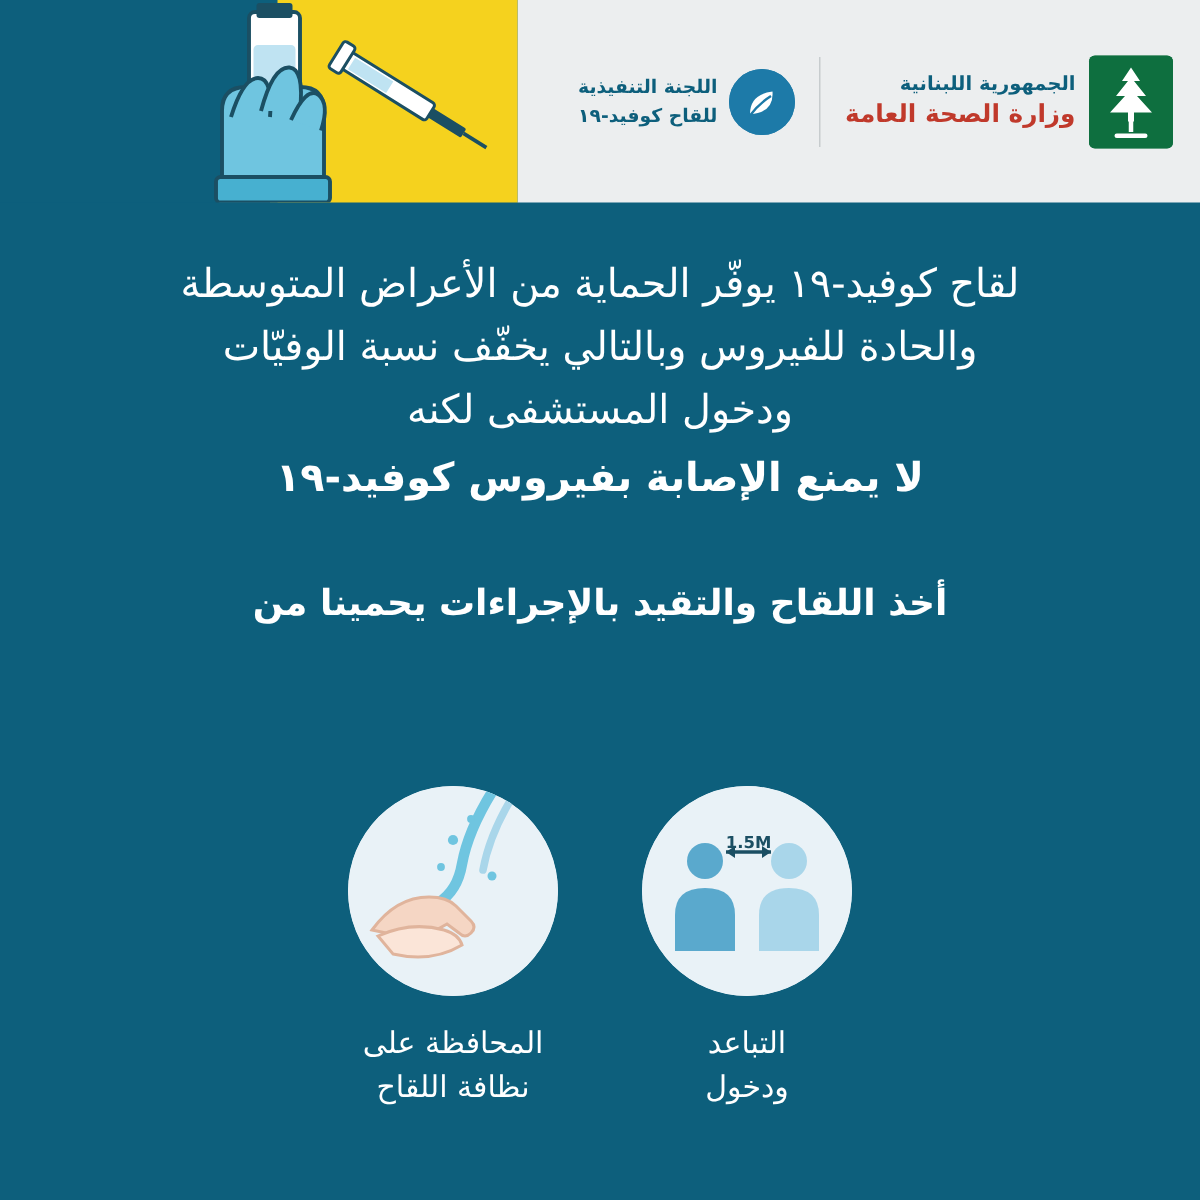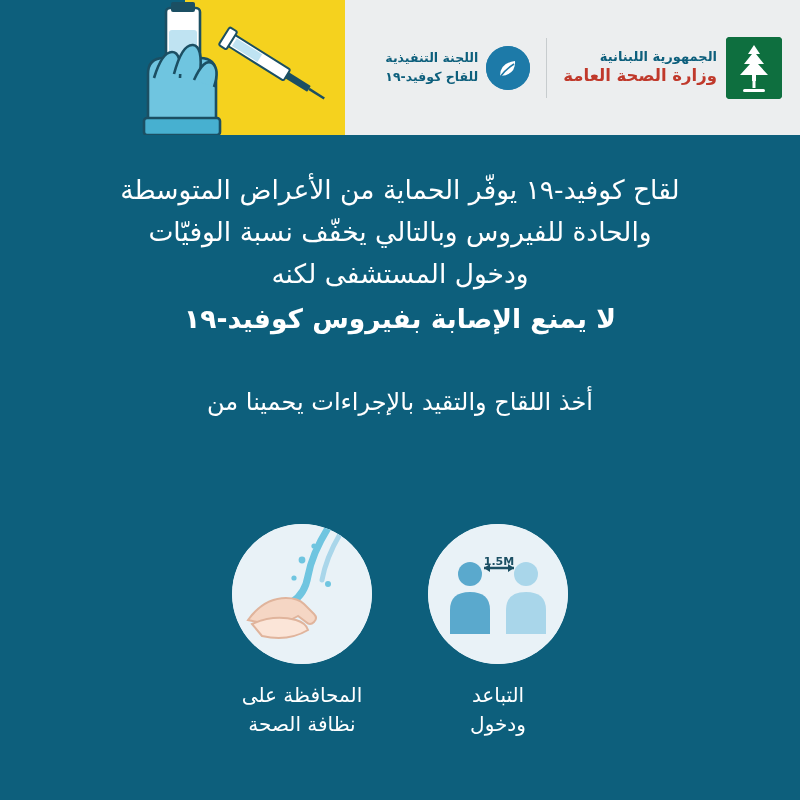--- a/index.html
+++ b/index.html
@@ -144,21 +144,21 @@
   .para-1 .bold-line {
     font-weight: bold;
     display: block;
     margin-top: 3px;
   }
   .para-2 {
     font-size: 24px;
     line-height: 1.6;
     padding: 0 150px;
     margin-top: 44px;
-    font-weight: 400;
+    font-weight: 700;
   }
 
   
   .icons-row {
     position: absolute;
     top: 524px;
     left: 0;
     width: 800px;
     display: flex;
     flex-direction: row;
@@ -306,17 +306,17 @@
         <circle cx="82" cy="22" r="2.6" fill="#6fc5e0"></circle>
         <circle cx="62" cy="54" r="2.6" fill="#6fc5e0"></circle>
         <circle cx="96" cy="60" r="3" fill="#6fc5e0"></circle>
 
         <path d="M16 96 q16 -22 38 -22 q12 0 18 6 l10 10 q4 4 0 8 q-4 4 -8 0 l-8 -6 q-10 6 -22 10 Z" fill="#f5d6c4" stroke="#e0b49c" stroke-width="2"></path>
         <path d="M20 100 q22 -10 44 -4 q10 3 12 10 q-20 12 -46 6 Z" fill="#fbe5d8" stroke="#e0b49c" stroke-width="2"></path>
       </svg>
     </div>
     <div class="icon-caption">
       <span>المحافظة على</span><br>
-      <span>نظافة الصحة</span>
+      <span>نظافة اللقاح</span>
     </div>
   </div>
 
 </div>
 
 </body></html>

